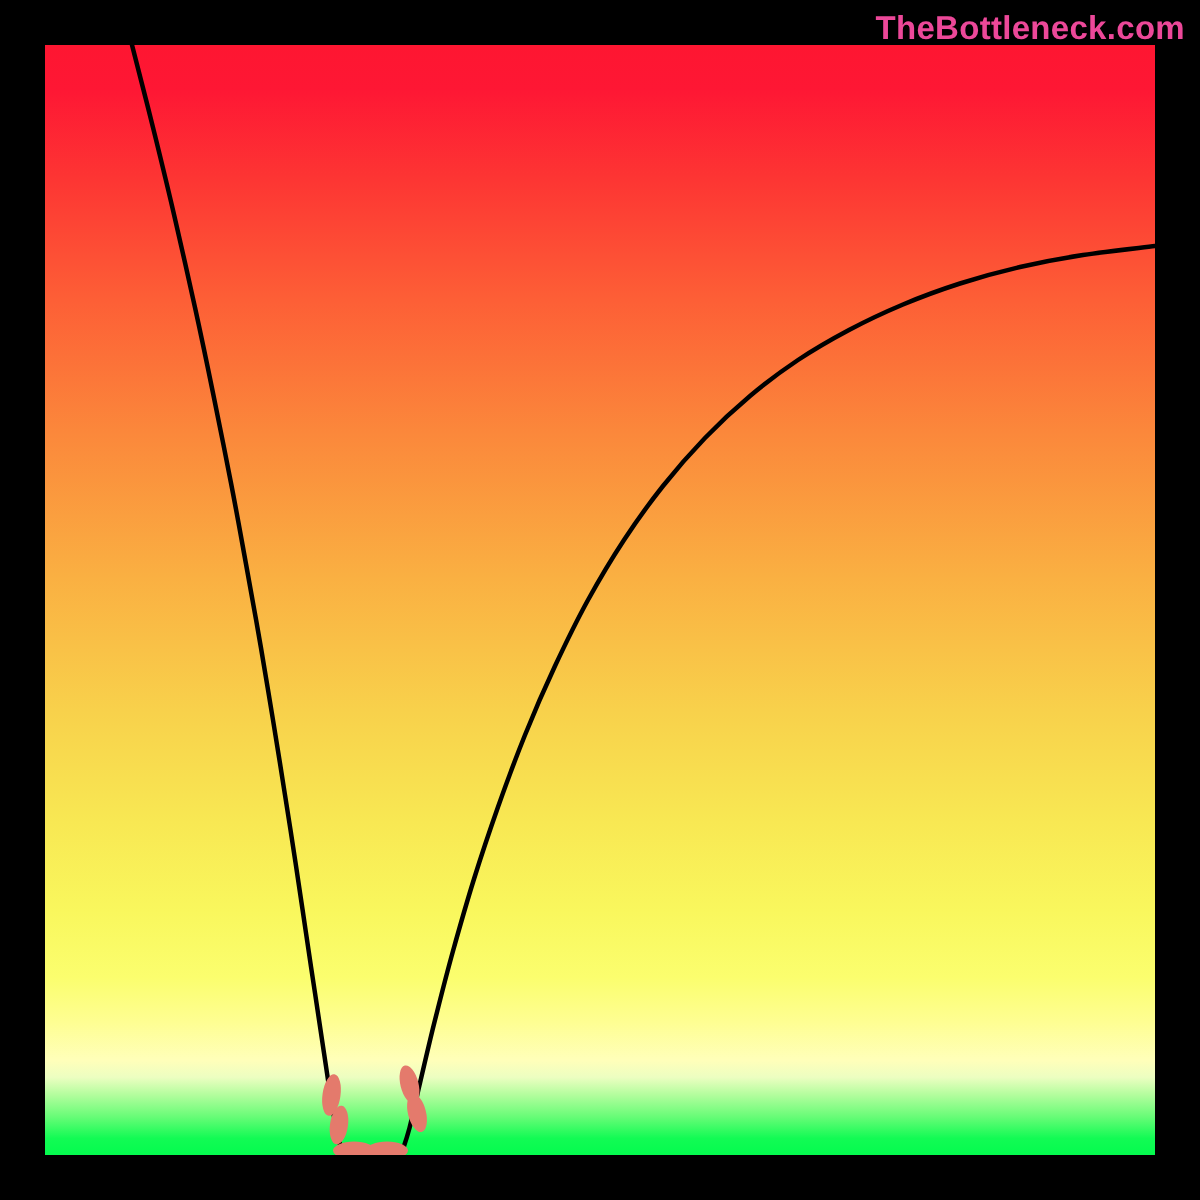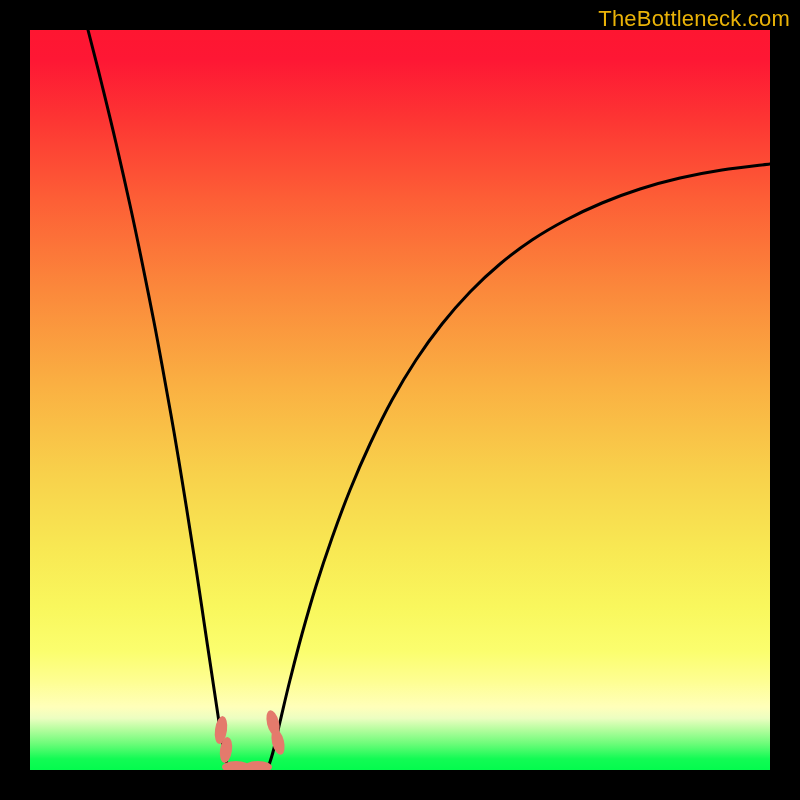--- a/index.html
+++ b/index.html
@@ -50,23 +50,23 @@
     position: absolute;
     left: 0;
     top: 0;
     width: 740px;
     height: 740px;
   }
   .attribution {
     position: absolute;
     top: 6px;
     right: 10px;
-    color: #eab308;
+    color: #ec4899;
     font-size: 22px;
-    font-weight: 400;
+    font-weight: 700;
     letter-spacing: 0.2px;
   }
 </style>
 </head>
 <body>
 
 <div class="chart-frame">
   <div class="attribution">TheBottleneck.com</div>
   <div class="plot-area">
     <svg class="curve-layer" viewBox="0 0 740 740" preserveAspectRatio="none">

